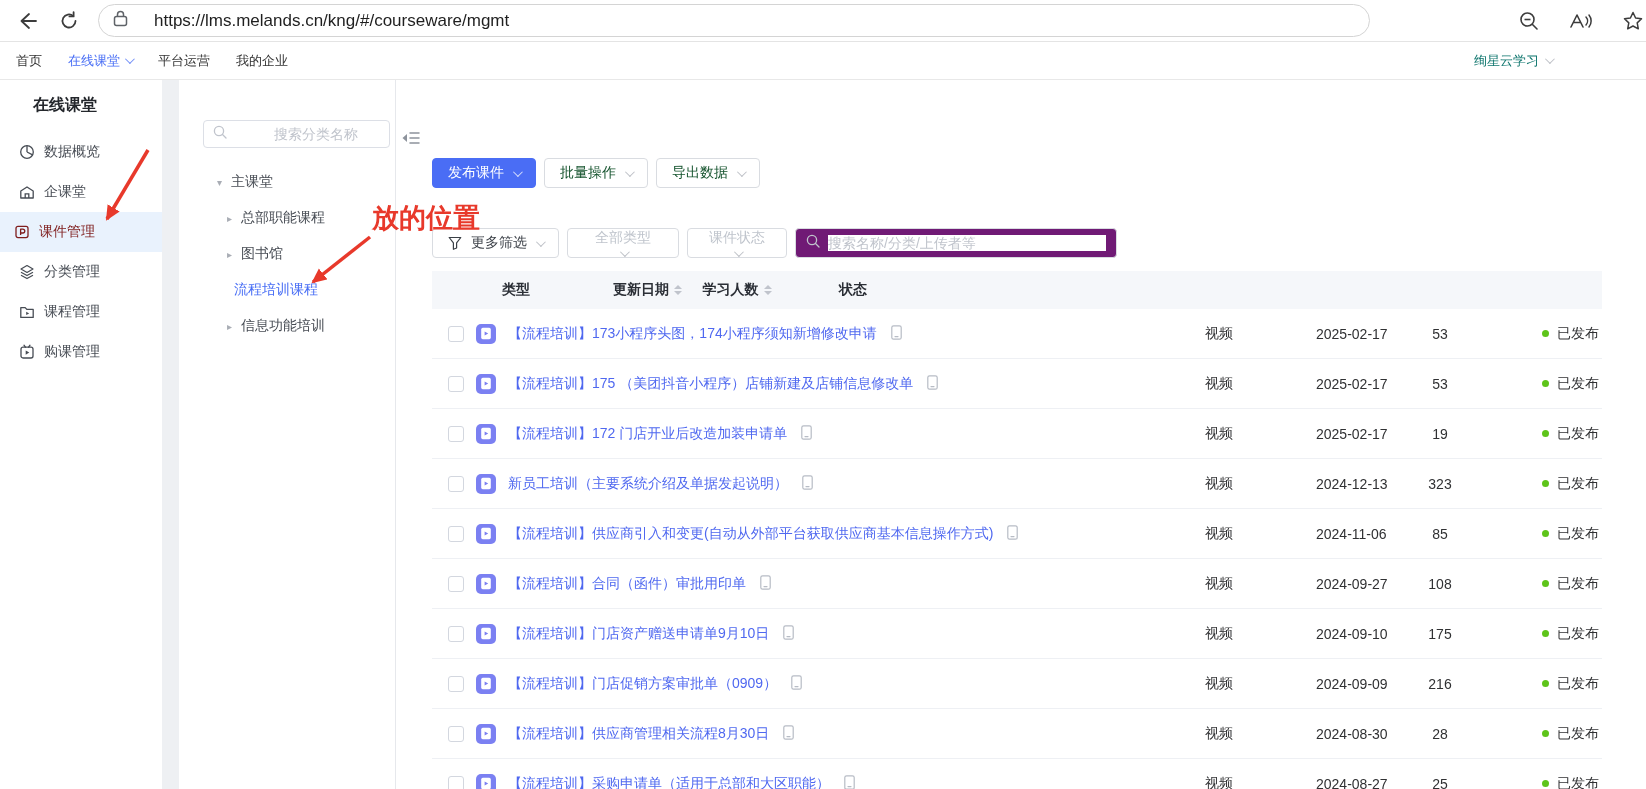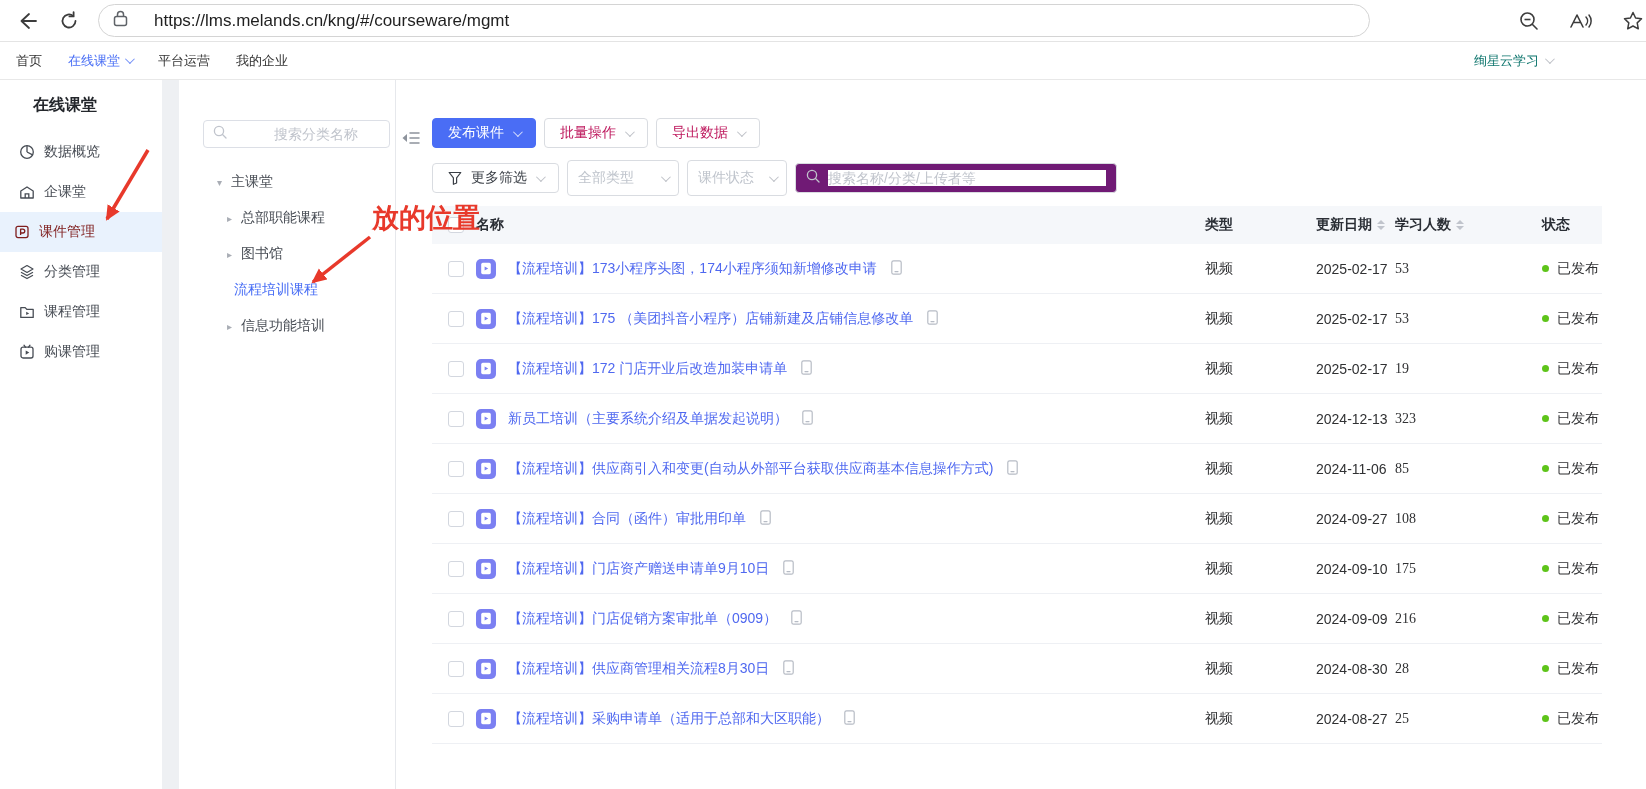--- a/index.html
+++ b/index.html
@@ -49,46 +49,46 @@
   .tree-row { height:36px; display:flex; align-items:center; font-size:14px; color:#474c54; cursor:pointer; }
   .tree-row.root { padding-left:38px; }
   .tree-row.child { padding-left:48px; }
   .tree-caret { width:14px; color:#a9adb5; font-size:10px; display:inline-block; }
   .tree-row.selected { color:#476df5; }
   .tree-row.selected .tree-label { padding-left:7px; }
 
   .main { flex:1; background:#fff; padding:38px 0 0 36px; position:relative; overflow:hidden; }
 
   
-  .tb-row { display:flex; align-items:center; gap:8px; height:30px; }
+  .tb-row { display:flex; align-items:center; gap:8px; height:30px;margin-top:40px; }
   .tb-row.first { margin-bottom:15px; gap:8px; }
   .tb-row.second { margin-bottom:13px; }
   .btn { height:30px; border-radius:4px; font-size:14px; display:flex; align-items:center;
     padding:0 15px; gap:9px; cursor:pointer; white-space:nowrap; }
   .btn.primary { background:#4a6df5; color:#fff; border:1px solid #4a6df5; }
-  .btn.plain { background:#fff; color:#be185d; border:1px solid #d9dce1; }
-  .select-box { width:112px; height:36px; border:1px solid #d9dce1; border-radius:4px; background:#fff;
+  .btn.plain { background:#fff; color:#14532d; border:1px solid #d9dce1; }
+  .select-box { width:112px; height:30px; border:1px solid #d9dce1; border-radius:4px; background:#fff;
     display:flex; align-items:center; justify-content:space-between; padding:0 10px; font-size:14px;
-    color:#bfc4cc; cursor:pointer; }
+    color:#bfc4cc; cursor:pointer;flex-direction:column; }
   .select-box.s2 { width:100px; }
   .search-box { width:322px; height:30px; border:1px solid #d9dce1; border-radius:4px; background:#701a75;
     display:flex; align-items:center; padding:0 10px; gap:8px; }
   .search-box input { border:none; outline:none; width:100%; font-size:14px; color:#333;
     font-family:"Liberation Sans", sans-serif; }
   .search-box input::placeholder { color:#c0c4cc; }
 
   
   .table { margin-right:44px; }
   .t-head { height:38px; background:#f5f7fa; display:flex; align-items:center; font-size:14px;
     font-weight:700; color:#2b2f36; }
   .t-row { height:50px; display:flex; align-items:center; border-bottom:1px solid #eef0f4; font-size:14px; }
   .c-name { flex:1; min-width:0; display:flex; align-items:center; gap:12px; padding-left:16px; }
   .c-type { width:130px; padding-left:70px; flex:0 0 auto; }
   .c-date { width:130px; padding-left:51px; flex:0 0 auto; display:flex; align-items:center; }
-  .c-learn { width:90px; flex:0 0 auto; display:flex; align-items:center; justify-content:flex-start;font-family:Liberation Serif, serif; }
+  .c-learn { width:90px; flex:0 0 auto; display:flex; align-items:center; justify-content:center; }
   .c-status { width:117px; padding-left:57px; flex:0 0 auto; display:flex; align-items:center; gap:8px; }
   .checkbox { width:16px; height:16px; border:1px solid #d3d7df; border-radius:3px; background:#fff;
     flex:0 0 auto; cursor:pointer; }
   .v-icon { width:20px; height:20px; border-radius:5px; background:#7b80f2; flex:0 0 auto;
     display:flex; align-items:center; justify-content:center; }
   .row-link { color:#4f68f0; white-space:nowrap; overflow:hidden; text-overflow:ellipsis; cursor:pointer; }
   .phone-ic { flex:0 0 auto; margin-left:2px; }
   .dot { width:7px; height:7px; border-radius:50%; background:#5ec41a; flex:0 0 auto; }
   .sort { display:inline-flex; flex-direction:column; gap:2px; margin-left:5px; }
   .sort i { width:0; height:0; border-left:4px solid transparent; border-right:4px solid transparent; }
@@ -315,24 +315,20 @@
               <circle cx="6" cy="6" r="4.6" stroke="#c0c4cc" stroke-width="1.3" fill="none"></circle>
               <path d="M9.5 9.5 L13 13" stroke="#c0c4cc" stroke-width="1.3" stroke-linecap="round"></path>
             </svg>
         </span>
         <input placeholder="搜索名称/分类/上传者等" style="">
       </div>
     </div>
 
     <div class="table">
       <div class="t-head">
-        <div class="c-name">
-          <span class="checkbox"></span>
-          <span>名称</span>
-        </div>
         <div class="c-type">类型</div>
         <div class="c-date">
           <span>更新日期</span>
           <span class="sort">
               <i class="up"></i>
               <i class="dn"></i>
             </span>
         </div>
         <div class="c-learn">
           <span>学习人数</span>

